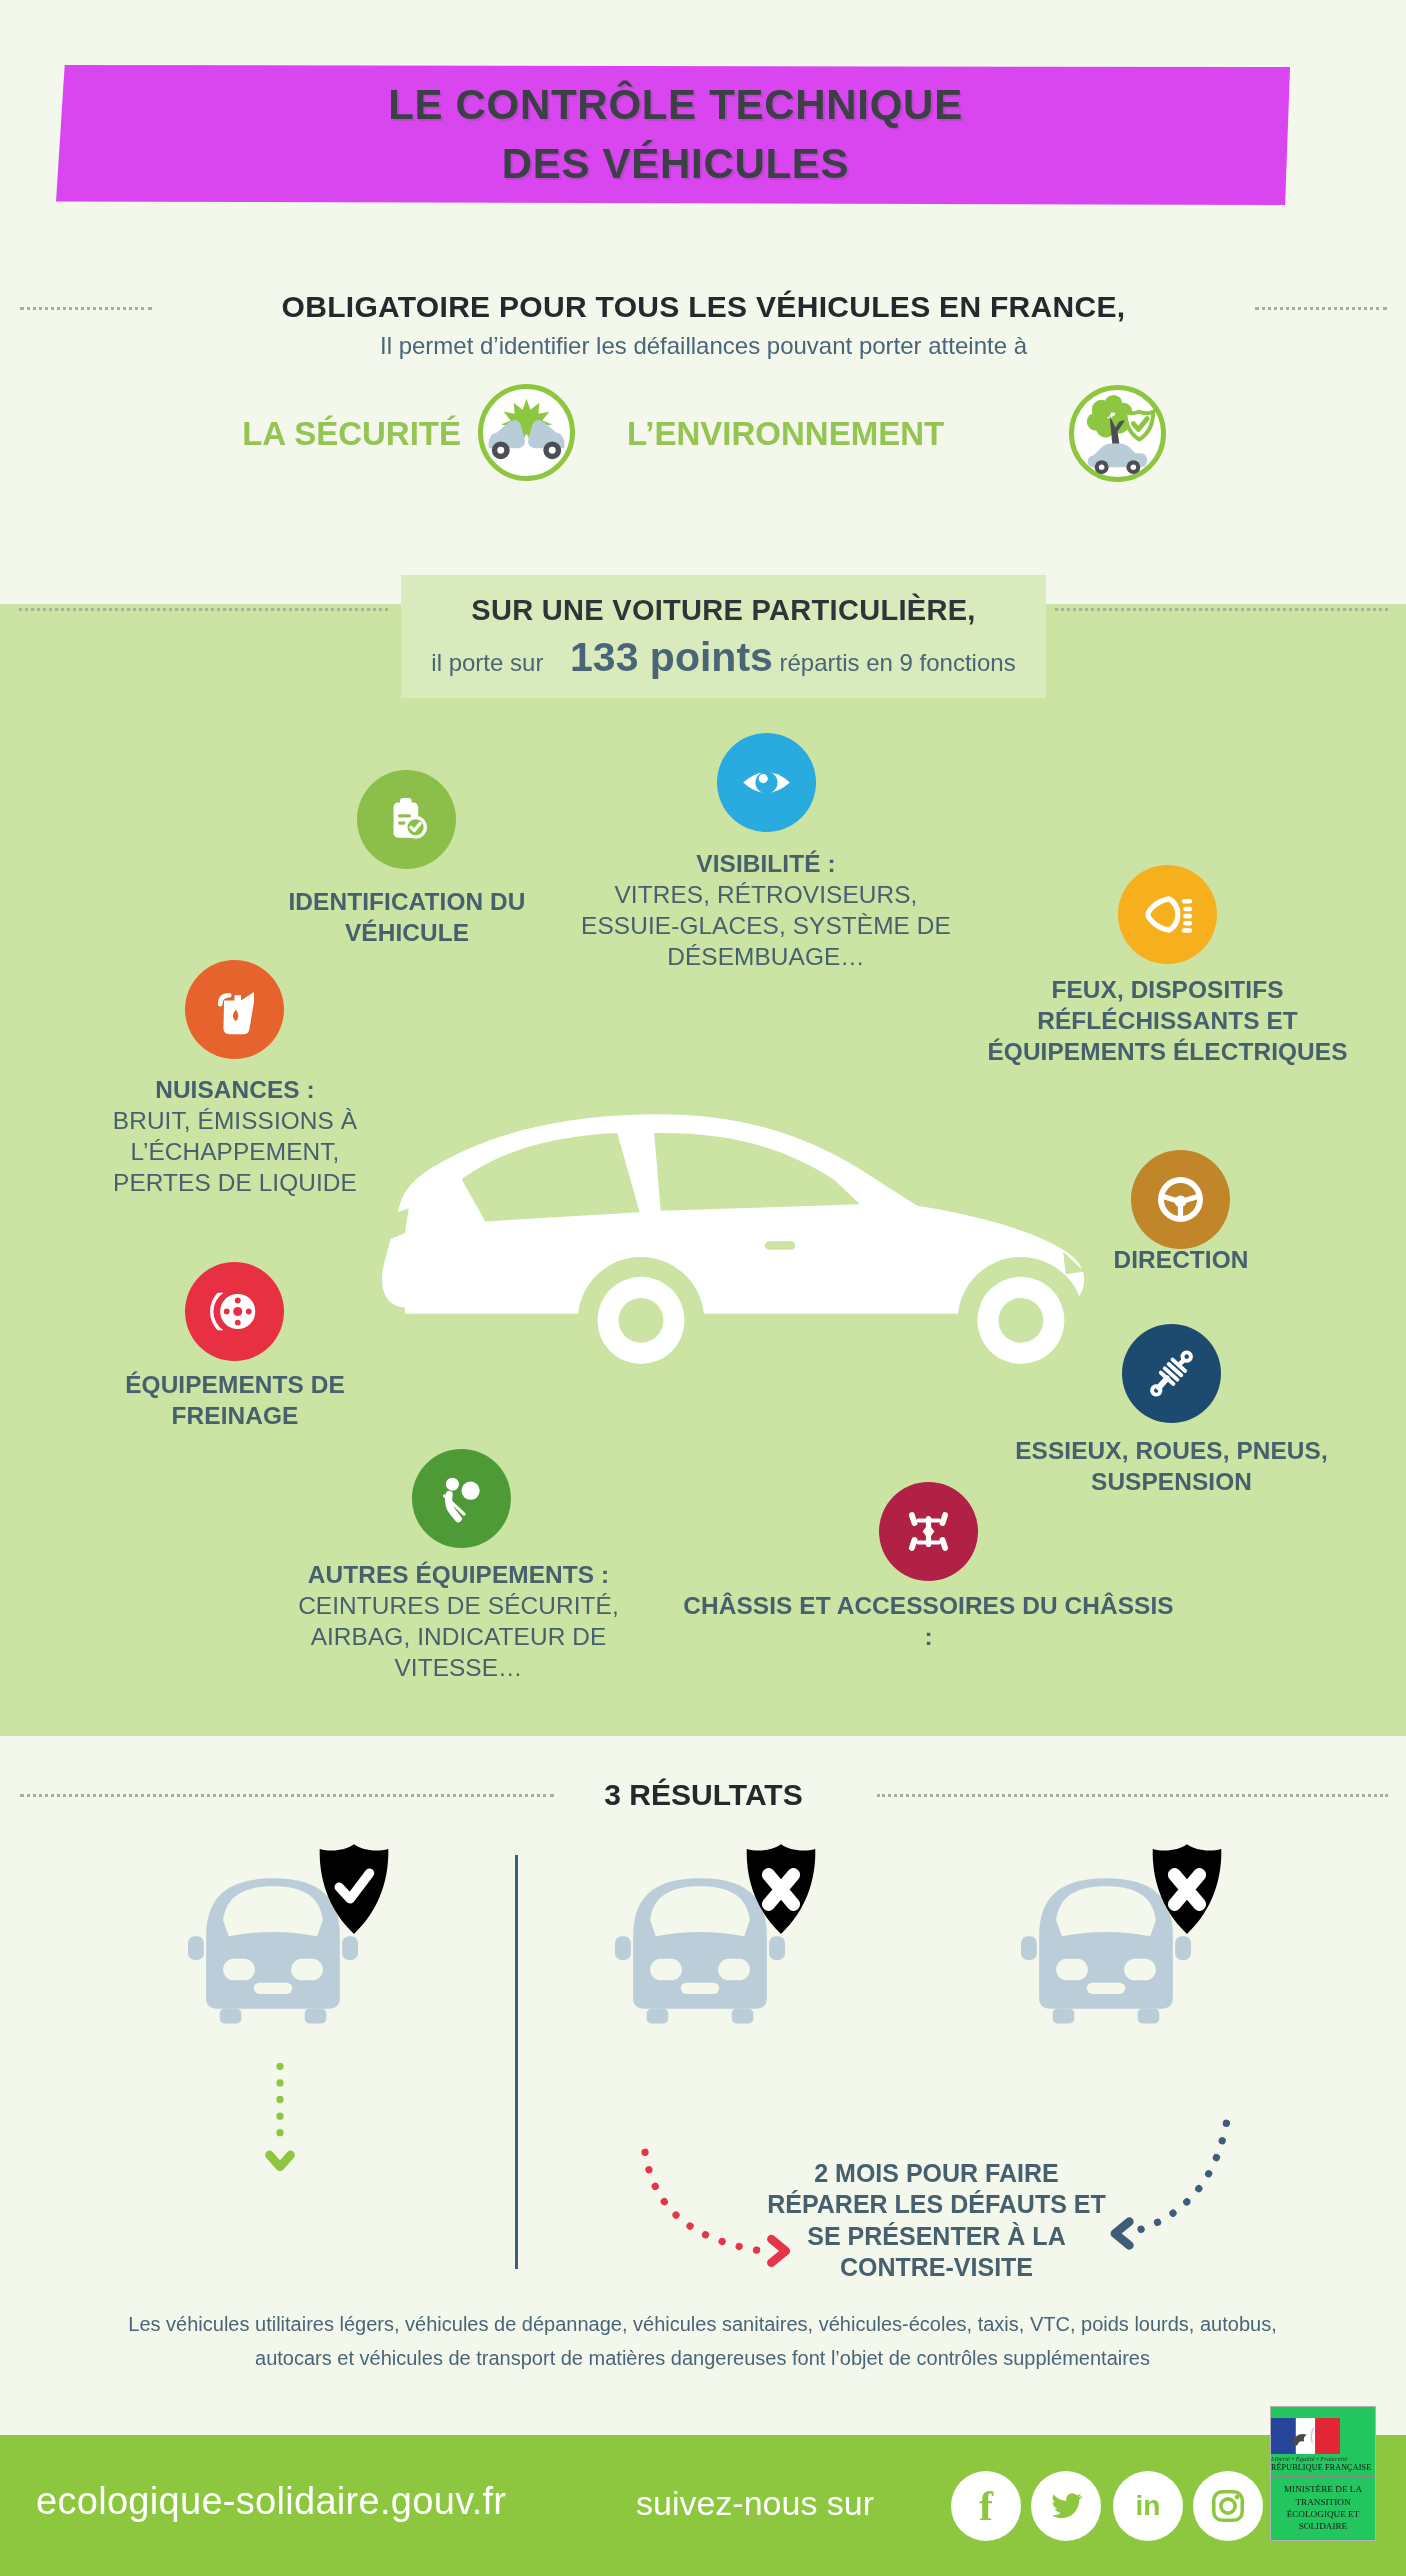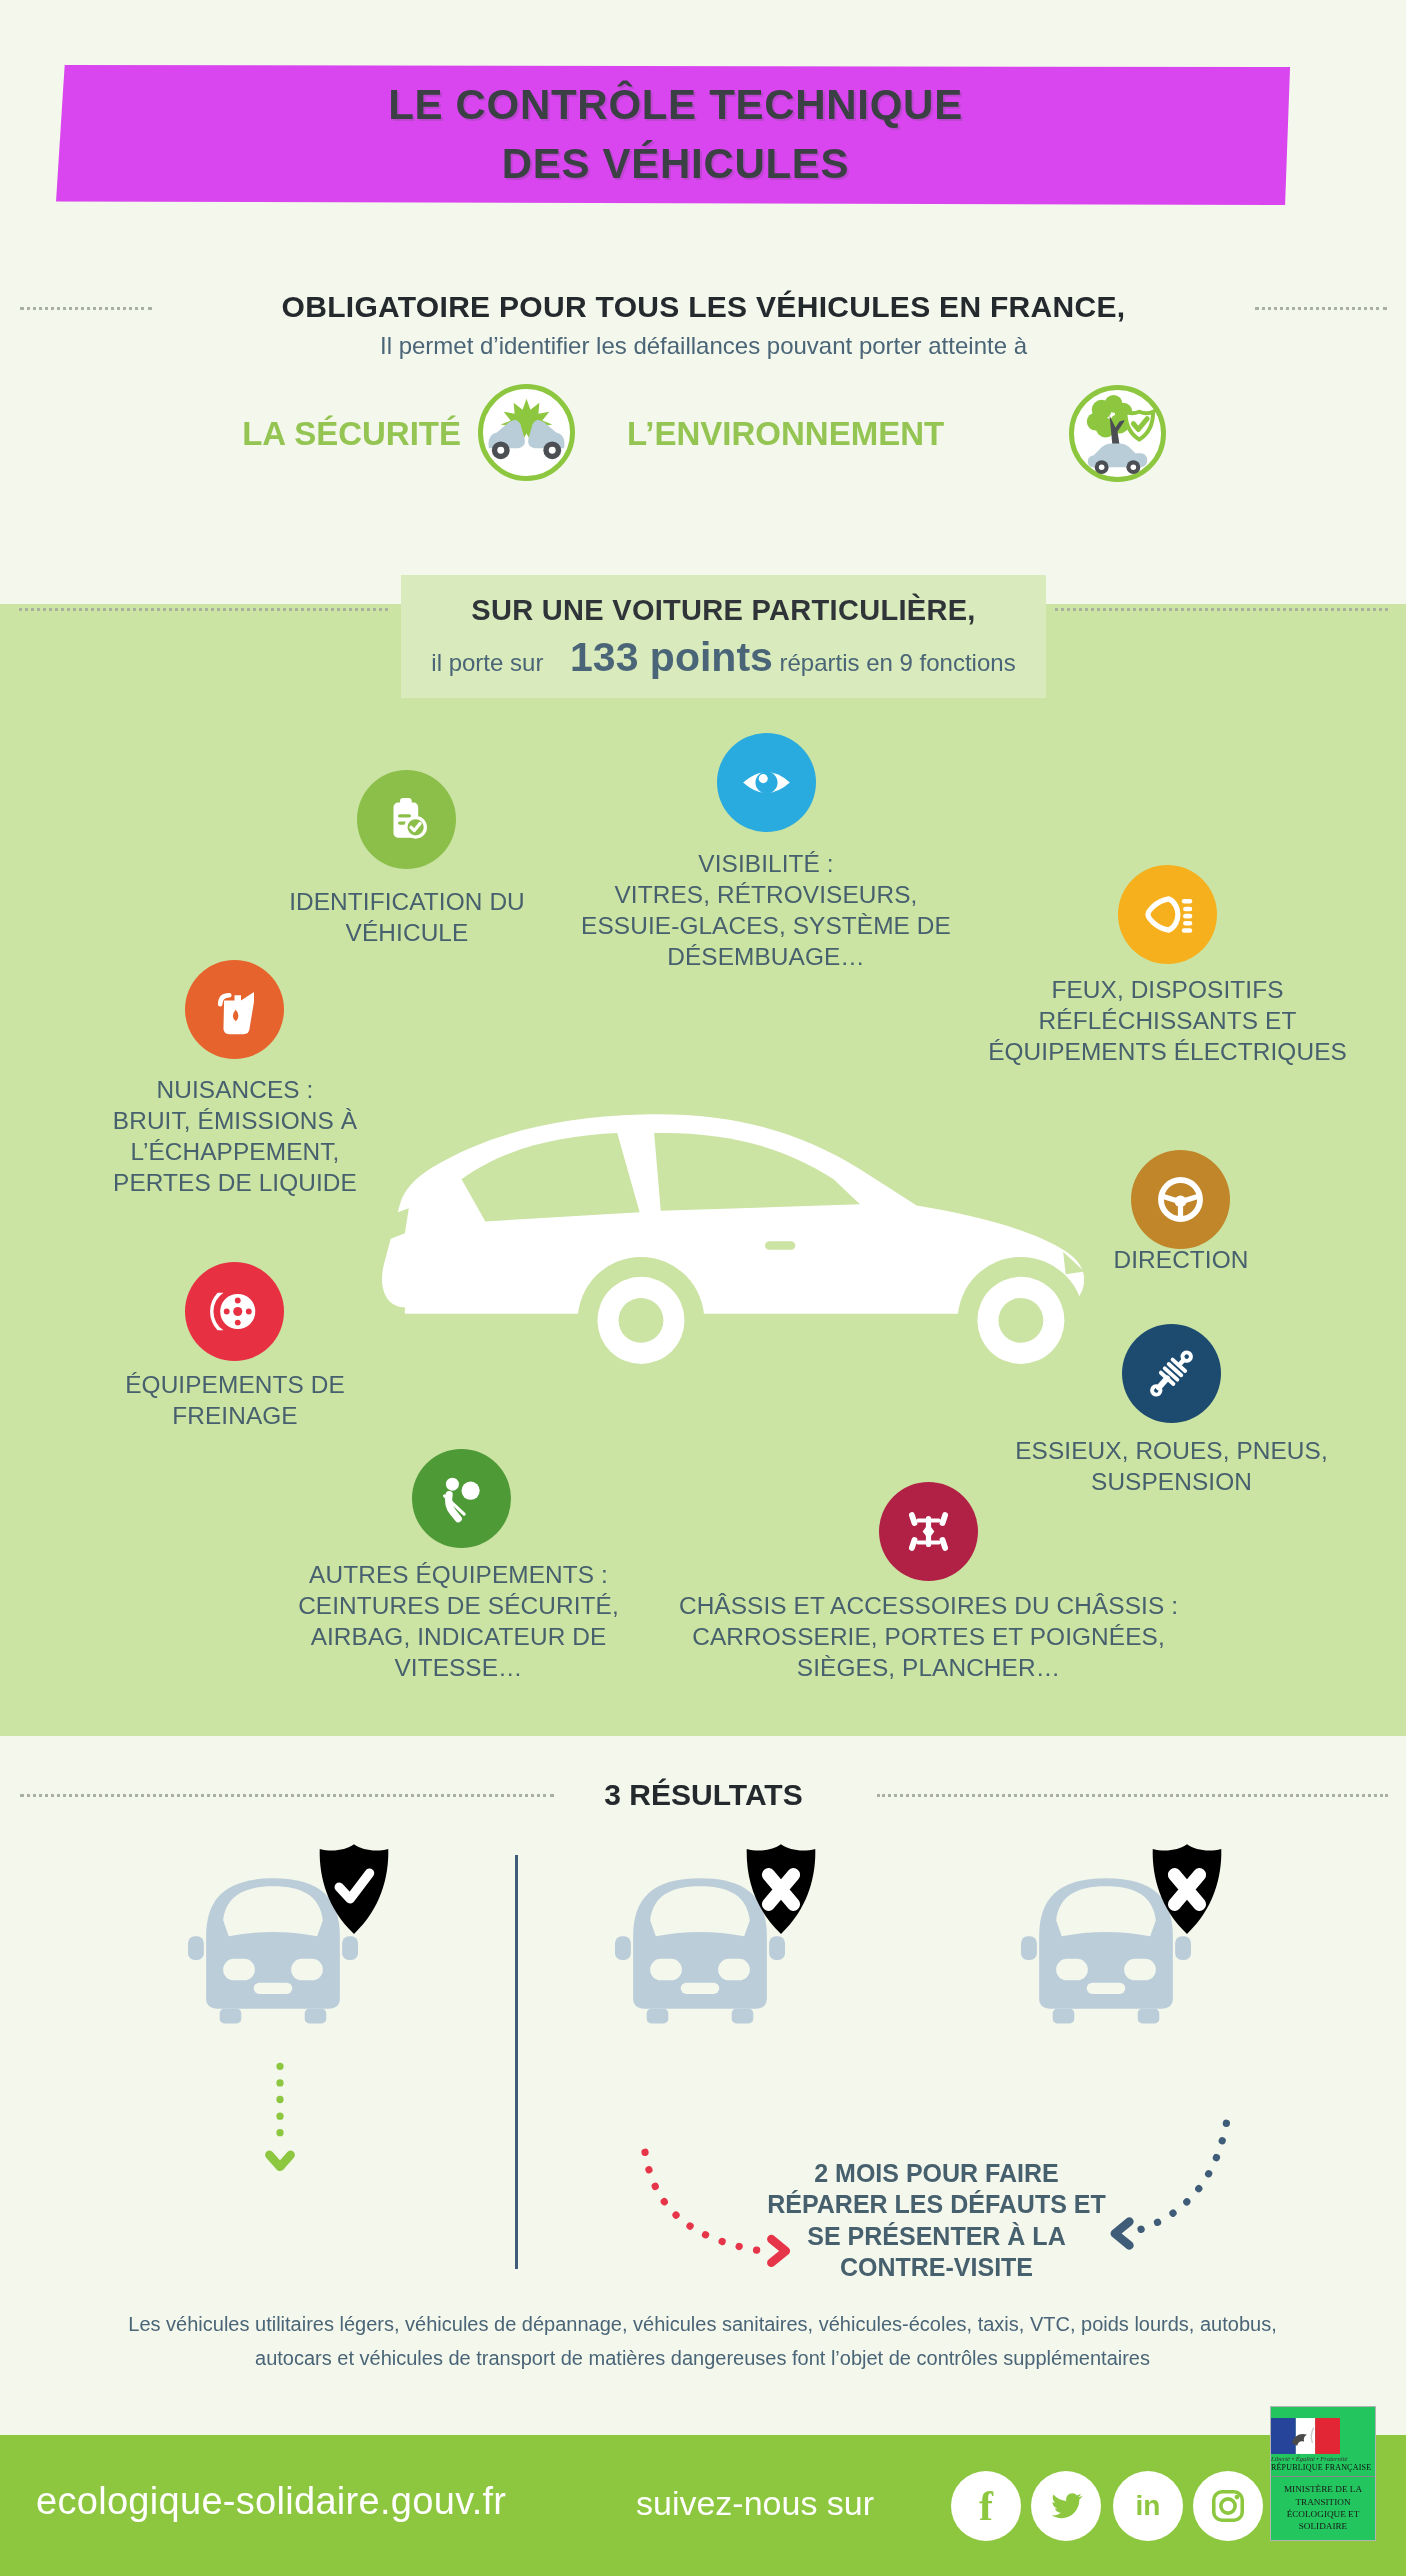--- a/index.html
+++ b/index.html
@@ -28,21 +28,21 @@
   
   .gsec{left:0;top:604px;width:1407px;height:1132px;background:#cbe3a3;}
   .gbox{left:401px;top:575px;width:645px;height:123px;background:#d9eabc;padding-top:17px;box-sizing:border-box;}
   .gbox-h{font-size:29px;font-weight:700;color:#2f3438;line-height:36px;letter-spacing:0.3px;}
   .gbox-sub{margin-top:4px;font-size:24px;line-height:50px;}
   .gbox-sub .bigpts{font-size:41px;font-weight:700;margin-left:20px;}
 
   .fn-circle{width:99px;height:99px;border-radius:50%;display:flex;align-items:center;justify-content:center;}
   .fn-circle svg{width:65px;height:65px;}
   .fn-label{font-size:24.4px;line-height:1.27;color:#47606e;text-align:center;letter-spacing:0.1px;}
-  .fn-label .t{font-weight:400;}
+  .fn-label .t{font-weight:700;}
   .fn-label .d{font-weight:400;}
 
   
   .res-head{left:0;top:1778px;width:1407px;font-size:30px;font-weight:700;color:#24292d;}
   .vline{left:515px;top:1855px;width:2.6px;height:414px;background:#3f5d78;}
   .res-label{font-size:26px;font-weight:700;line-height:1.25;}
   .res-note{font-size:24.4px;line-height:30px;}
   .res-outcome{font-size:25px;font-weight:700;line-height:1.25;color:#47606e;}
   .red-txt{color:#e63448;}
   .dark-txt{color:#3a3e41;}
@@ -274,21 +274,20 @@
         <rect x="31" y="64" width="38" height="6" rx="3"></rect>
         <rect x="22" y="20" width="9" height="22" rx="4.5" transform="rotate(-18 26 31)"></rect>
         <rect x="69" y="20" width="9" height="22" rx="4.5" transform="rotate(18 74 31)"></rect>
         <rect x="22" y="58" width="9" height="22" rx="4.5" transform="rotate(18 26 69)"></rect>
         <rect x="69" y="58" width="9" height="22" rx="4.5" transform="rotate(-18 74 69)"></rect>
       </g>
     </svg>
   </div>
   <div class="abs fn-label" style="left:678px;top:1591px;width:501px;">
     <div class="t">CHÂSSIS ET ACCESSOIRES DU CHÂSSIS :</div>
-    <div class="d">CARROSSERIE, PORTES ET POIGNÉES, SIÈGES, PLANCHER…</div>
   </div>
 
   <div class="abs dots" style="left:20px;top:1794px;width:534px;"></div>
   <div class="abs dots" style="left:877px;top:1794px;width:511px;"></div>
   <div class="abs center res-head">3 RÉSULTATS</div>
   <div class="abs vline"></div>
 
   <div class="abs" style="left:171px;top:1851px;width:237px;height:185px;">
     <svg viewBox="0 0 360 310" width="204" height="176">
       <g fill="#bccdda">

